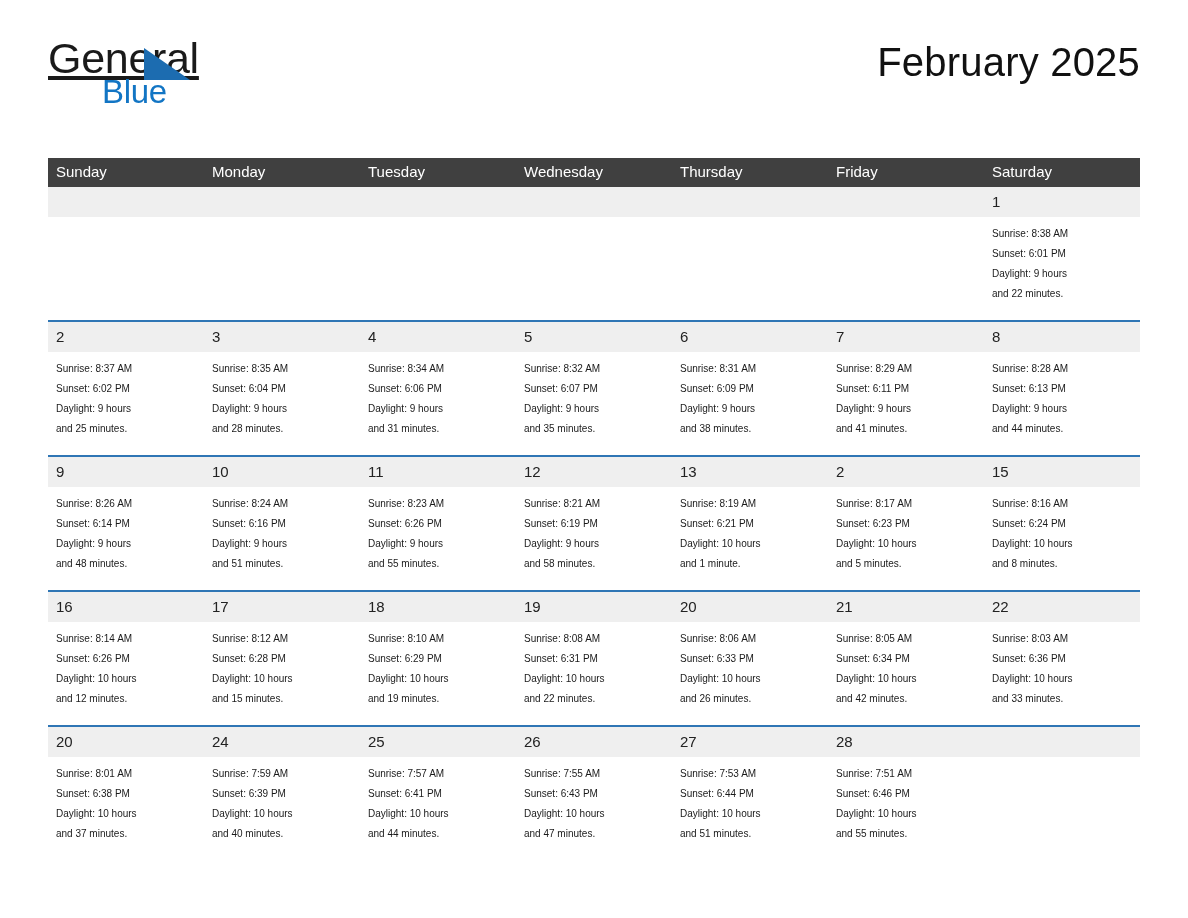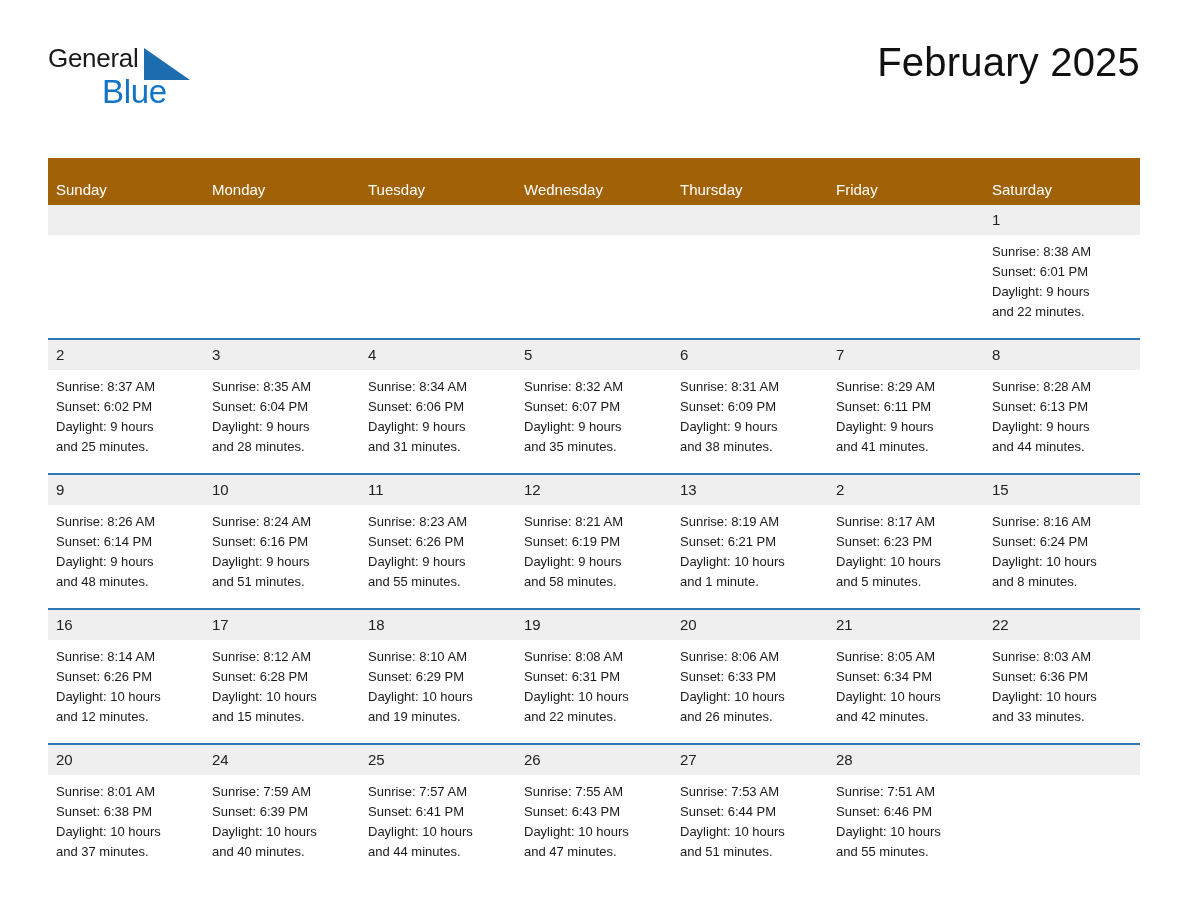--- a/index.html
+++ b/index.html
@@ -30,25 +30,26 @@
     align-items: flex-start;
     justify-content: space-between;
   }
   .logo {
     position: relative;
     margin-top: 42px;
     width: 150px;
     height: 68px;
   }
   .logo-general {
-    font-size: 26px;
+    font-size: 43px;
     line-height: 33px;
     color: #1a1a1a;
     letter-spacing: -0.3px;
     font-weight: 400;
+    text-decoration: underline;
   }
   .logo-blue {
     font-size: 33px;
     line-height: 34px;
     color: #1275c4;
     letter-spacing: -0.3px;
     font-weight: 400;
     margin-left: 54px;
   }
   .logo-triangle {
@@ -80,26 +81,26 @@
   }
 
   
   .calendar {
     margin-top: 46px;
     width: 1092px;
     border-collapse: collapse;
     table-layout: fixed;
   }
   .calendar th {
-    background: #a16207;
+    background: #404040;
     color: #ffffff;
     font-size: 15px;
     font-weight: 400;
     text-align: left;
-    padding: 22px 0 7px 8px;
+    padding: 4px 0 7px 8px;
     height: 18px;
     vertical-align: middle;
   }
   .week-row td {
     vertical-align: top;
     padding: 0;
     border-top: 2px solid #2f76b5;
     height: 133px;
   }
   .week-row.first-row td {
@@ -116,21 +117,21 @@
     color: #222222;
     padding: 6px 0 6px 8px;
     height: 18px;
     box-sizing: content-box;
   }
   .cell-empty .daynum {
     color: transparent;
   }
   .info {
     padding: 7px 8px 0 8px;
-    font-size: 13px;
+    font-size: 10px;
     line-height: 20px;
     color: #1a1a1a;
   }
   .info div { white-space: nowrap; }
 </style>
 </head>
 <body>
 
 <div class="page">
 

